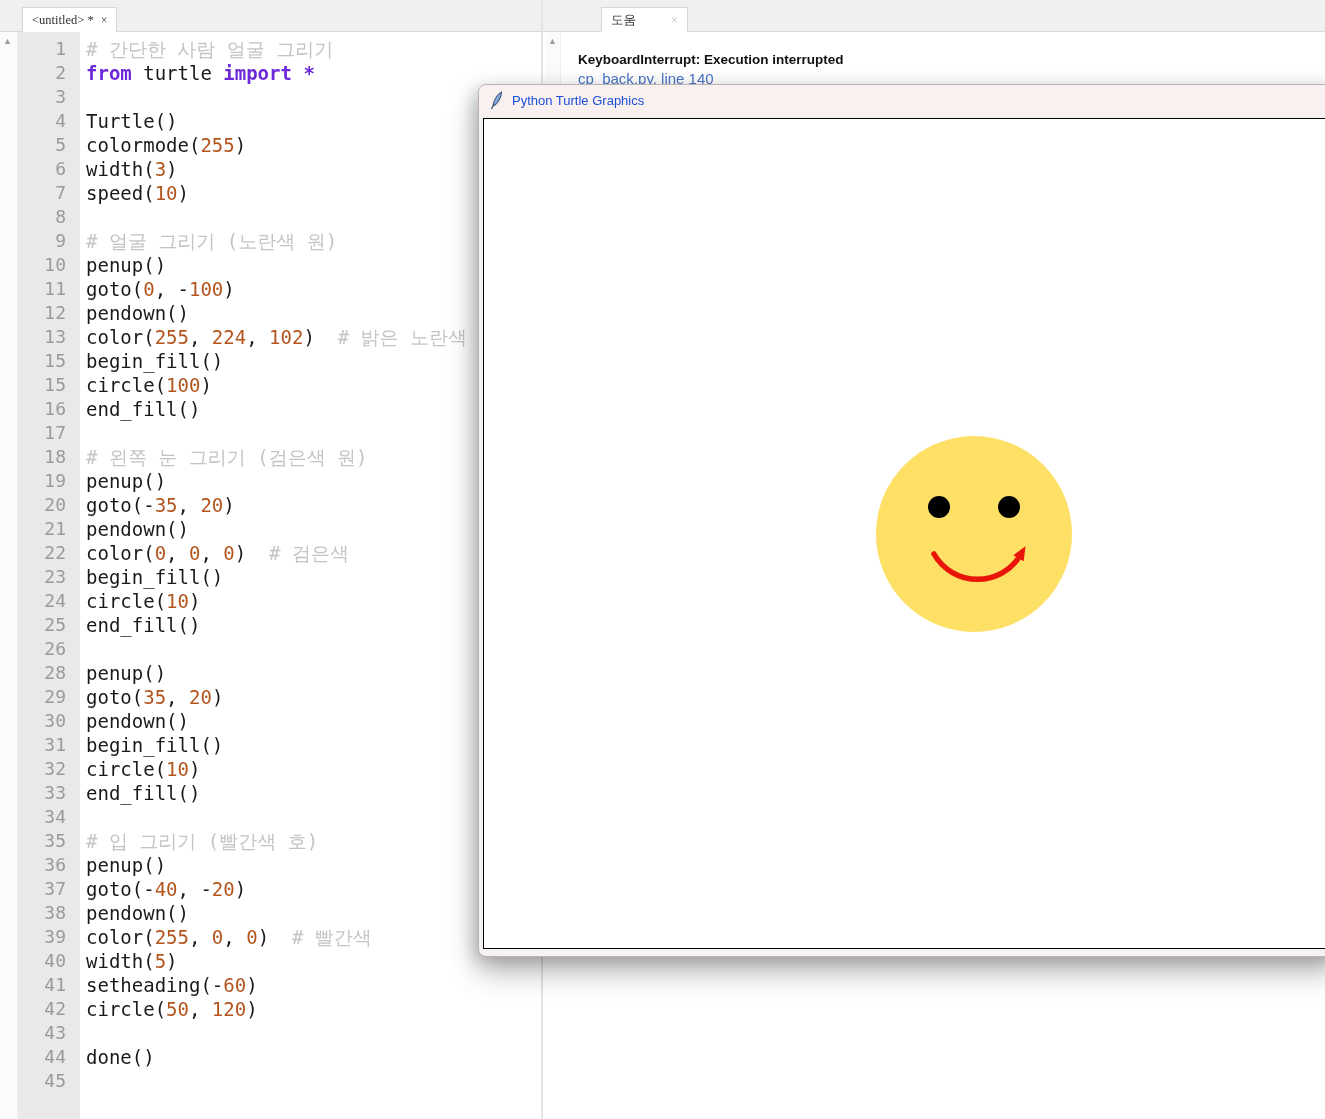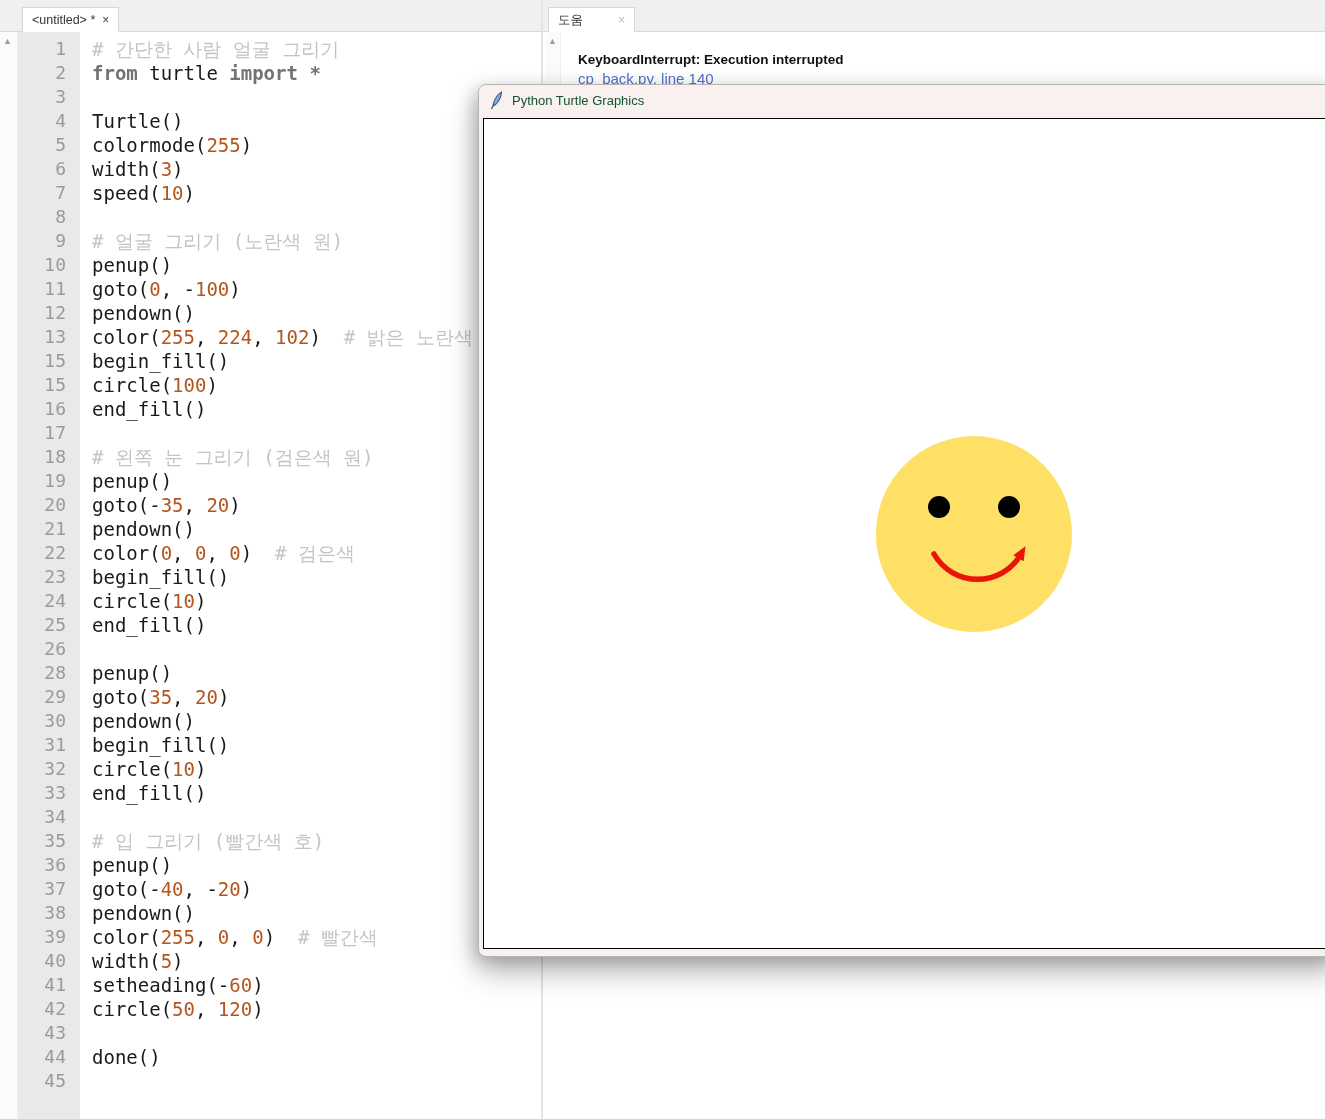--- a/index.html
+++ b/index.html
@@ -6,38 +6,38 @@
   html,body { width:1325px; height:1119px; overflow:hidden; background:#fff;
               font-family:"Liberation Sans", sans-serif; }
   #stage { position:absolute; left:0; top:0; width:1325px; height:1119px; overflow:hidden; background:#fff; }
 
   
   .tabbar { position:absolute; left:0; top:0; width:1325px; height:32px;
             background:#f0f0f0; border-bottom:1px solid #dadada; }
   .tab { position:absolute; top:7px; height:25px; background:#fff;
          border:1px solid #d7d7d7; border-bottom:none;
          display:flex; align-items:center; gap:7px; padding:0 9px;
-         font-size:12.5px; color:#333; }
+         font-size:12.5px; color:#333;font-family:Liberation Serif, serif; }
   .tab .close { color:#444; font-size:12px; line-height:1; cursor:pointer; }
   .tab .close.dim { color:#bdbdbd; }
 
   
   .editor { position:absolute; left:0; top:32px; width:541px; height:1087px; background:#fff; }
   .editor .vscroll { position:absolute; left:0; top:0; width:18px; height:100%;
                      background:#fbfbfb; border-right:1px solid #efefef; }
   .arrow-up { position:absolute; left:3px; top:4px; font-size:9px; color:#9e9e9e; }
   .gutter { position:absolute; left:18px; top:0; width:62px; height:100%; background:#e9e9e9; }
   .code-wrap { position:absolute; left:0; top:5px; width:100%; }
   .code-line { display:flex; height:24px; line-height:24px;
                font-family:"DejaVu Sans Mono", monospace; font-size:19px; white-space:pre; }
   .code-line .ln { width:80px; min-width:80px; text-align:right; padding-right:14px;
                    color:#9a9a9a; font-size:18px; }
-  .code-line .lt { padding-left:12px; color:#1a1a1a; }
+  .code-line .lt { padding-left:6px; color:#1a1a1a; }
   .tok-p { color:#1a1a1a; }
-  .tok-k { color:#737373; font-weight:bold; }
+  .tok-k { color:#6d28d9; font-weight:bold; }
   .tok-n { color:#b3551d; }
   .tok-c { color:#c4c4c4; }
 
   
   .divider { position:absolute; left:541px; top:0; width:2px; height:1119px; background:#e4e4e4; }
 
   
   .help { position:absolute; left:543px; top:32px; width:782px; height:1087px; background:#fff; }
   .help .vscroll { position:absolute; left:2px; top:0; width:16px; height:924px;
                    background:#fbfbfb; border-right:1px solid #f0f0f0; }
@@ -46,36 +46,36 @@
   .err-link { display:inline-block; margin-top:3px; font-size:15px; color:#4a74c8;
               text-decoration:underline; cursor:pointer; }
 
   
   .turtle-window { position:absolute; left:478px; top:84px; width:860px; height:873px;
                    background:#f5f2f1; border:1px solid #b9b3b1;
                    border-radius:8px 0 0 8px;
                    box-shadow:0 14px 30px rgba(0,0,0,0.30), -5px 5px 16px rgba(0,0,0,0.16); }
   .titlebar { position:absolute; left:0; top:0; right:0; height:30px; background:#f9f1f0;
               border-radius:8px 0 0 0; display:flex; align-items:center; padding-left:10px; gap:8px; }
-  .titlebar .title { font-size:13px; color:#14532d; }
+  .titlebar .title { font-size:13px; color:#1d4ed8; }
   .canvas { position:absolute; left:4px; top:33px; right:-2px; bottom:7px;
             background:#fff; border:1px solid #000; overflow:hidden; }
   .canvas svg { position:absolute; left:0; top:0; }
 </style>
 </head>
 <body>
 
 <div id="stage">
 
   <div class="tabbar">
     <div class="tab" style="left:22px;">
       <span>&lt;untitled&gt; *</span>
       <span class="close">×</span>
     </div>
-    <div class="tab" style="left:548px;gap:35px;">
+    <div class="tab" style="left:601px;gap:35px;">
       <span>도움</span>
       <span class="close dim">×</span>
     </div>
   </div>
 
   <div class="editor">
     <div class="gutter"></div>
     <div class="vscroll">
       <span class="arrow-up">▲</span>
     </div>

